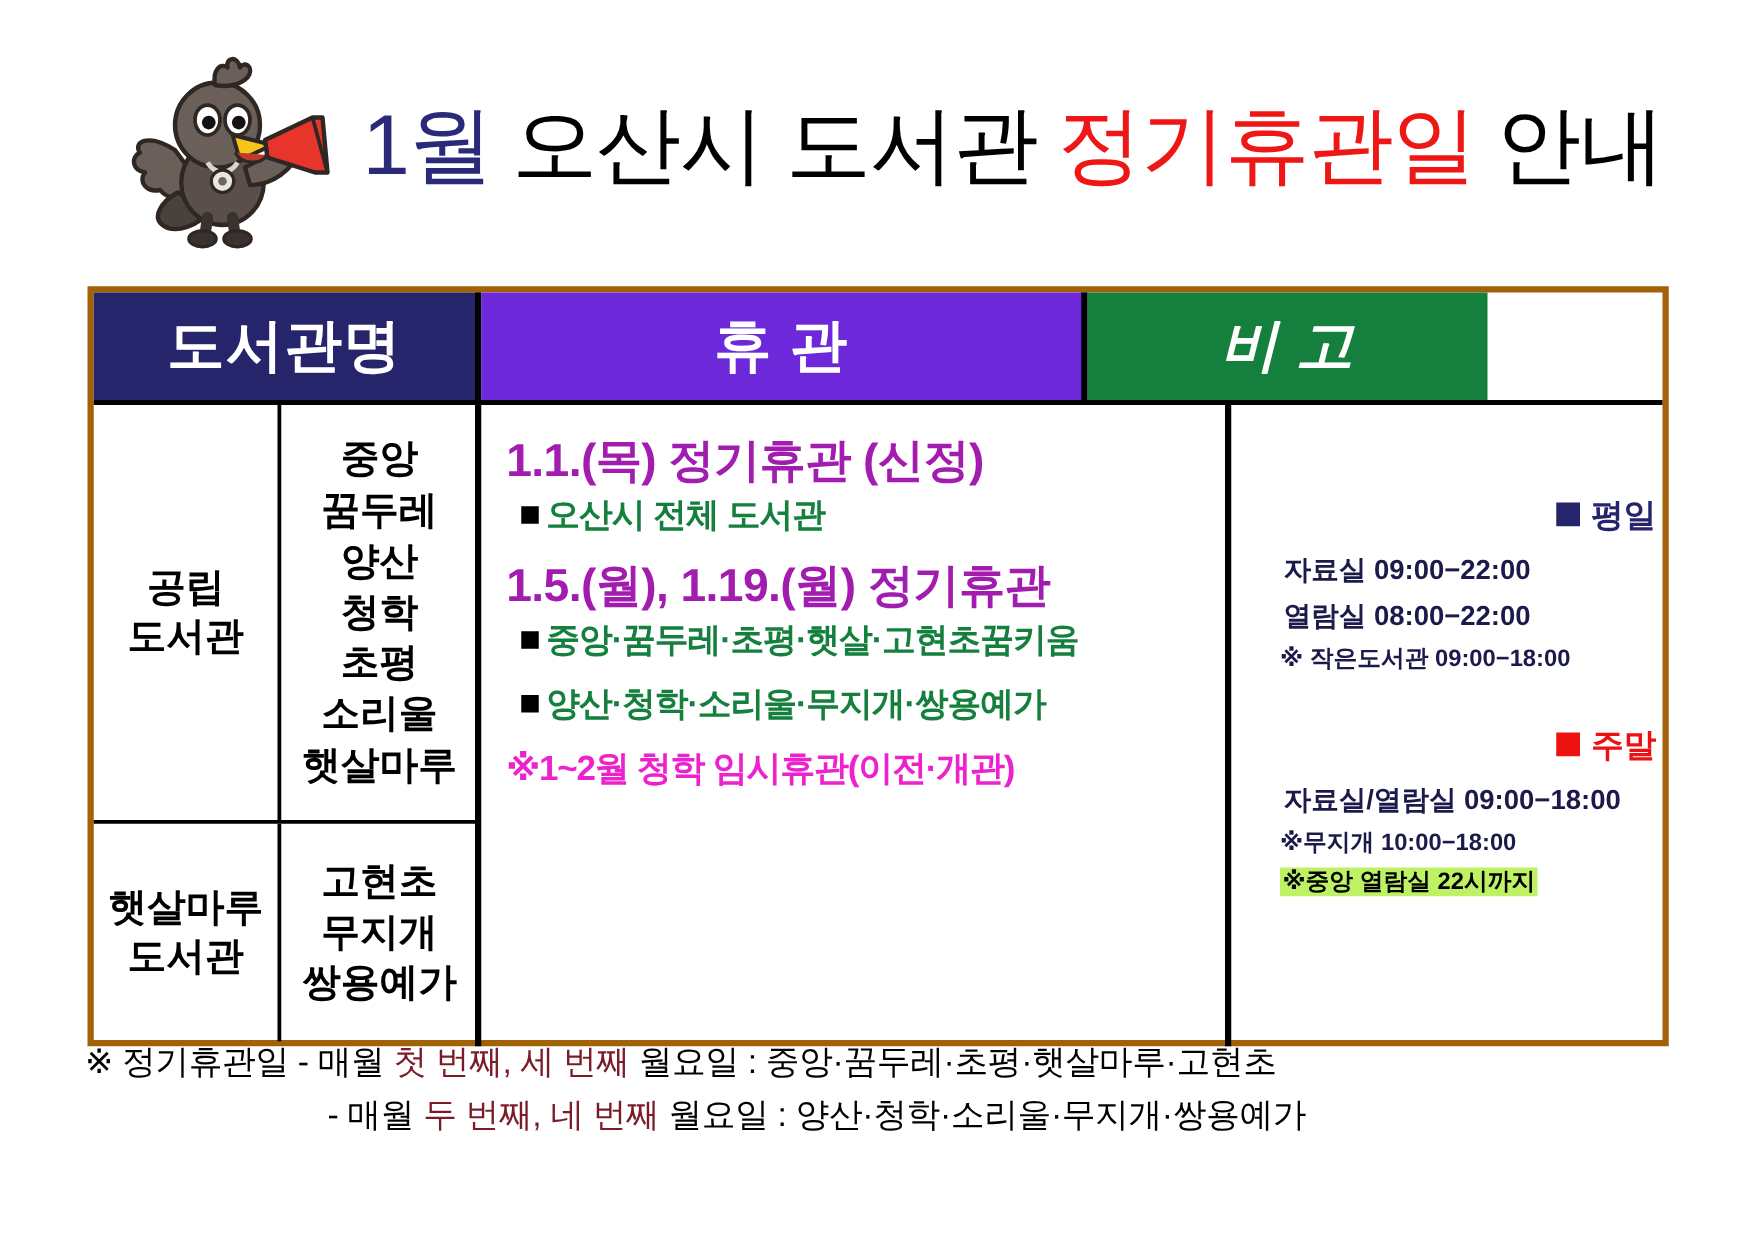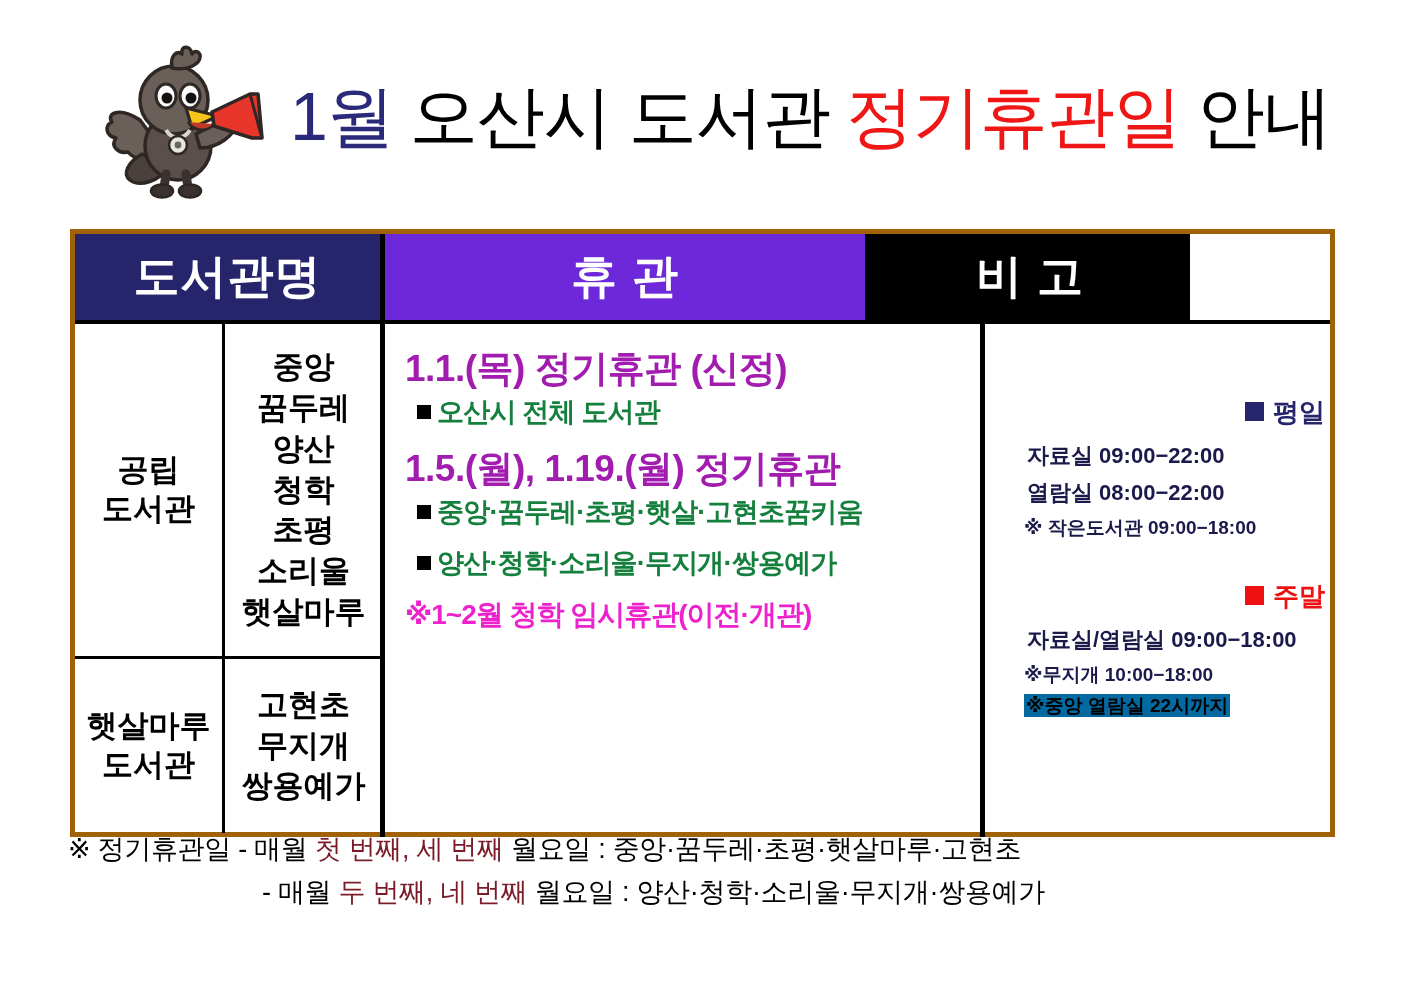--- a/index.html
+++ b/index.html
@@ -79,21 +79,21 @@
     align-items: center;
     justify-content: center;
     color: #ffffff;
     font-size: 46px;
     font-weight: bold;
     letter-spacing: 1px;
     box-sizing: border-box;
   }
   .th-name { width: 310px; background: #26246b; border-right: 5px solid #000000; }
   .th-close { width: 485px; background: #6d28d9; border-right: 5px solid #000000; }
-  .th-note { width: 320px; background: #000000; }
+  .th-note { width: 320px; background: #15803d; font-style: italic; }
 
   
   .tbody {
     position: absolute;
     left: 0;
     top: 86px;
     width: 100%;
     height: 517px;
     border-top: 4px solid #000000;
     box-sizing: border-box;
@@ -224,21 +224,21 @@
   }
   .note-hl {
     font-size: 19px;
     font-weight: bold;
     line-height: 1.25;
     color: #000000;
     white-space: nowrap;
     padding-left: 13px;
   }
   .note-hl span.mark {
-    background: #0369a1;
+    background: #bef264;
     padding: 1px 2px;
   }
 
   
   .footer {
     position: absolute;
     left: 0;
     top: 828px;
     width: 1403px;
   }

